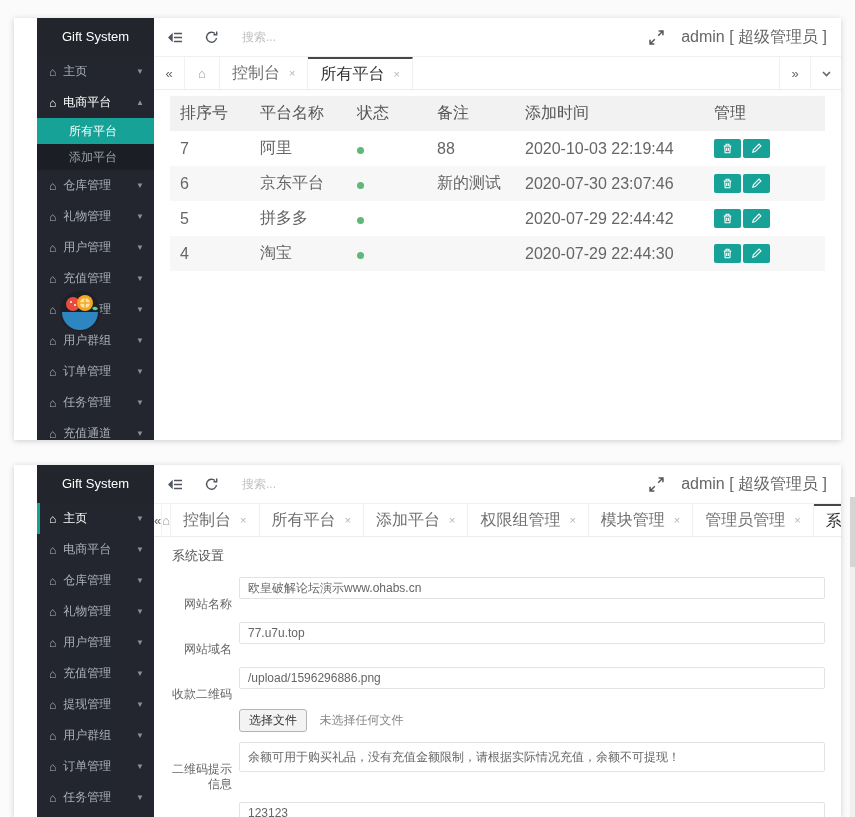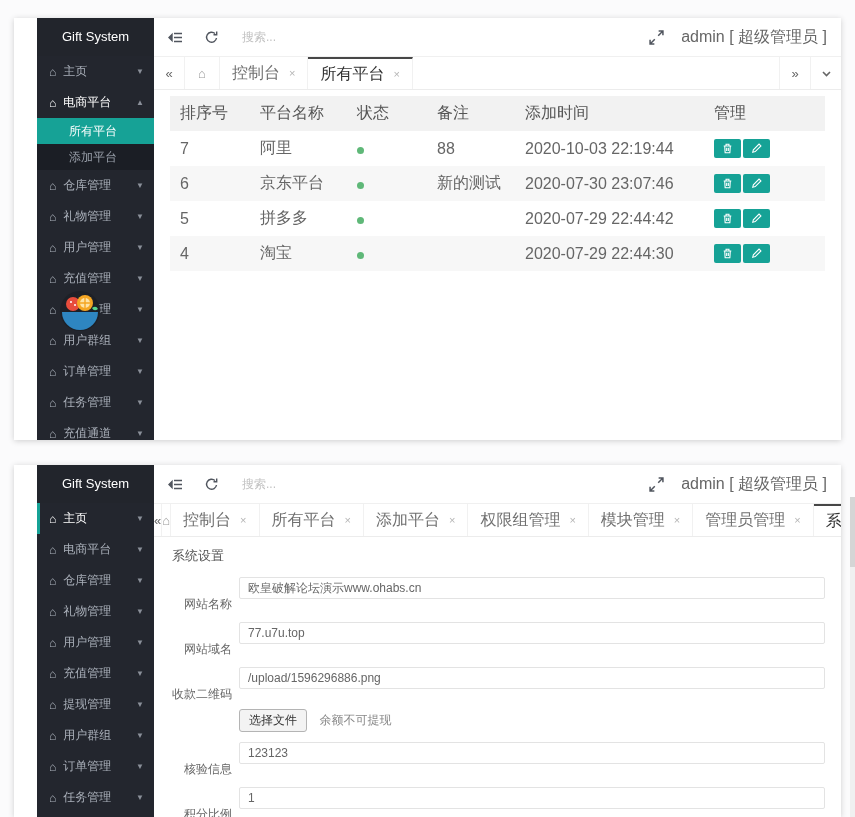--- a/index.html
+++ b/index.html
@@ -509,22 +509,26 @@
         <input class="inp" value="77.u7u.top" style="">
       </div>
       <div class="form-row">
         <span class="form-label">收款二维码</span>
         <input class="inp" value="/upload/1596296886.png" style="">
       </div>
       <div class="form-row file-row">
         <span class="form-label"></span>
         <div>
           <button class="file-btn">选择文件</button>
-          <span class="file-status">余额不可提现</span>
-        </div>
+          <span class="file-status">未选择任何文件</span>
+        </div>
+      </div>
+      <div class="form-row">
+        <span class="form-label">二维码提示信息</span>
+        <input class="inp tall" value="余额可用于购买礼品，没有充值金额限制，请根据实际情况充值，余额不可提现！" style="">
       </div>
       <div class="form-row">
         <span class="form-label">核验信息</span>
         <input class="inp" value="123123" style="">
       </div>
       <div class="form-row">
         <span class="form-label">积分比例</span>
         <input class="inp" value="1" style="">
       </div>
       <div class="form-row">

